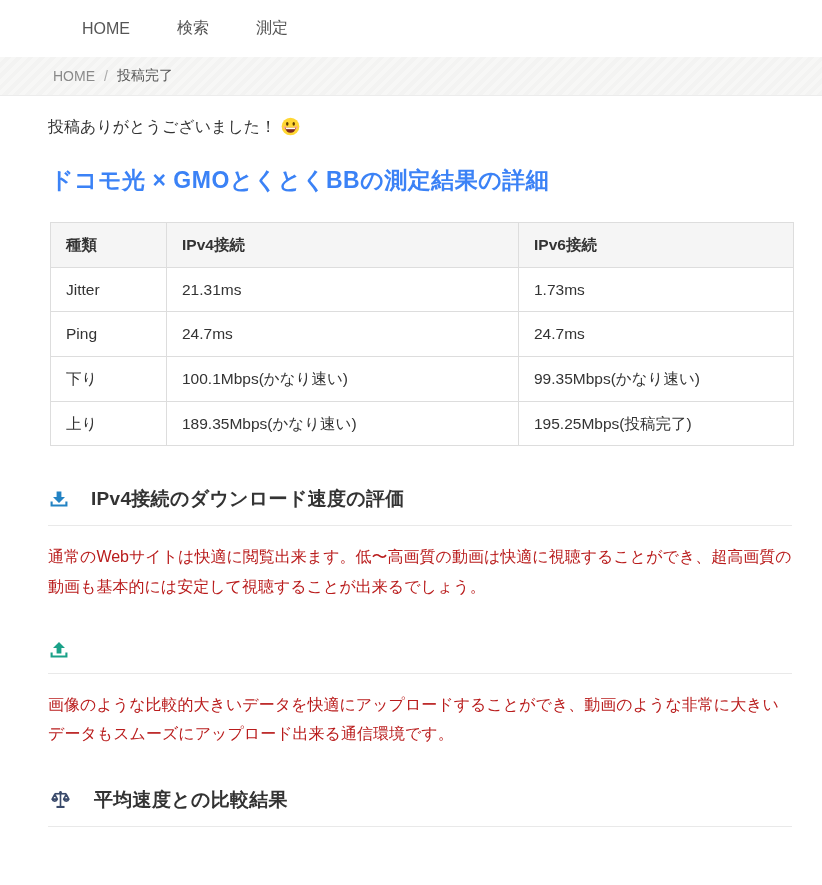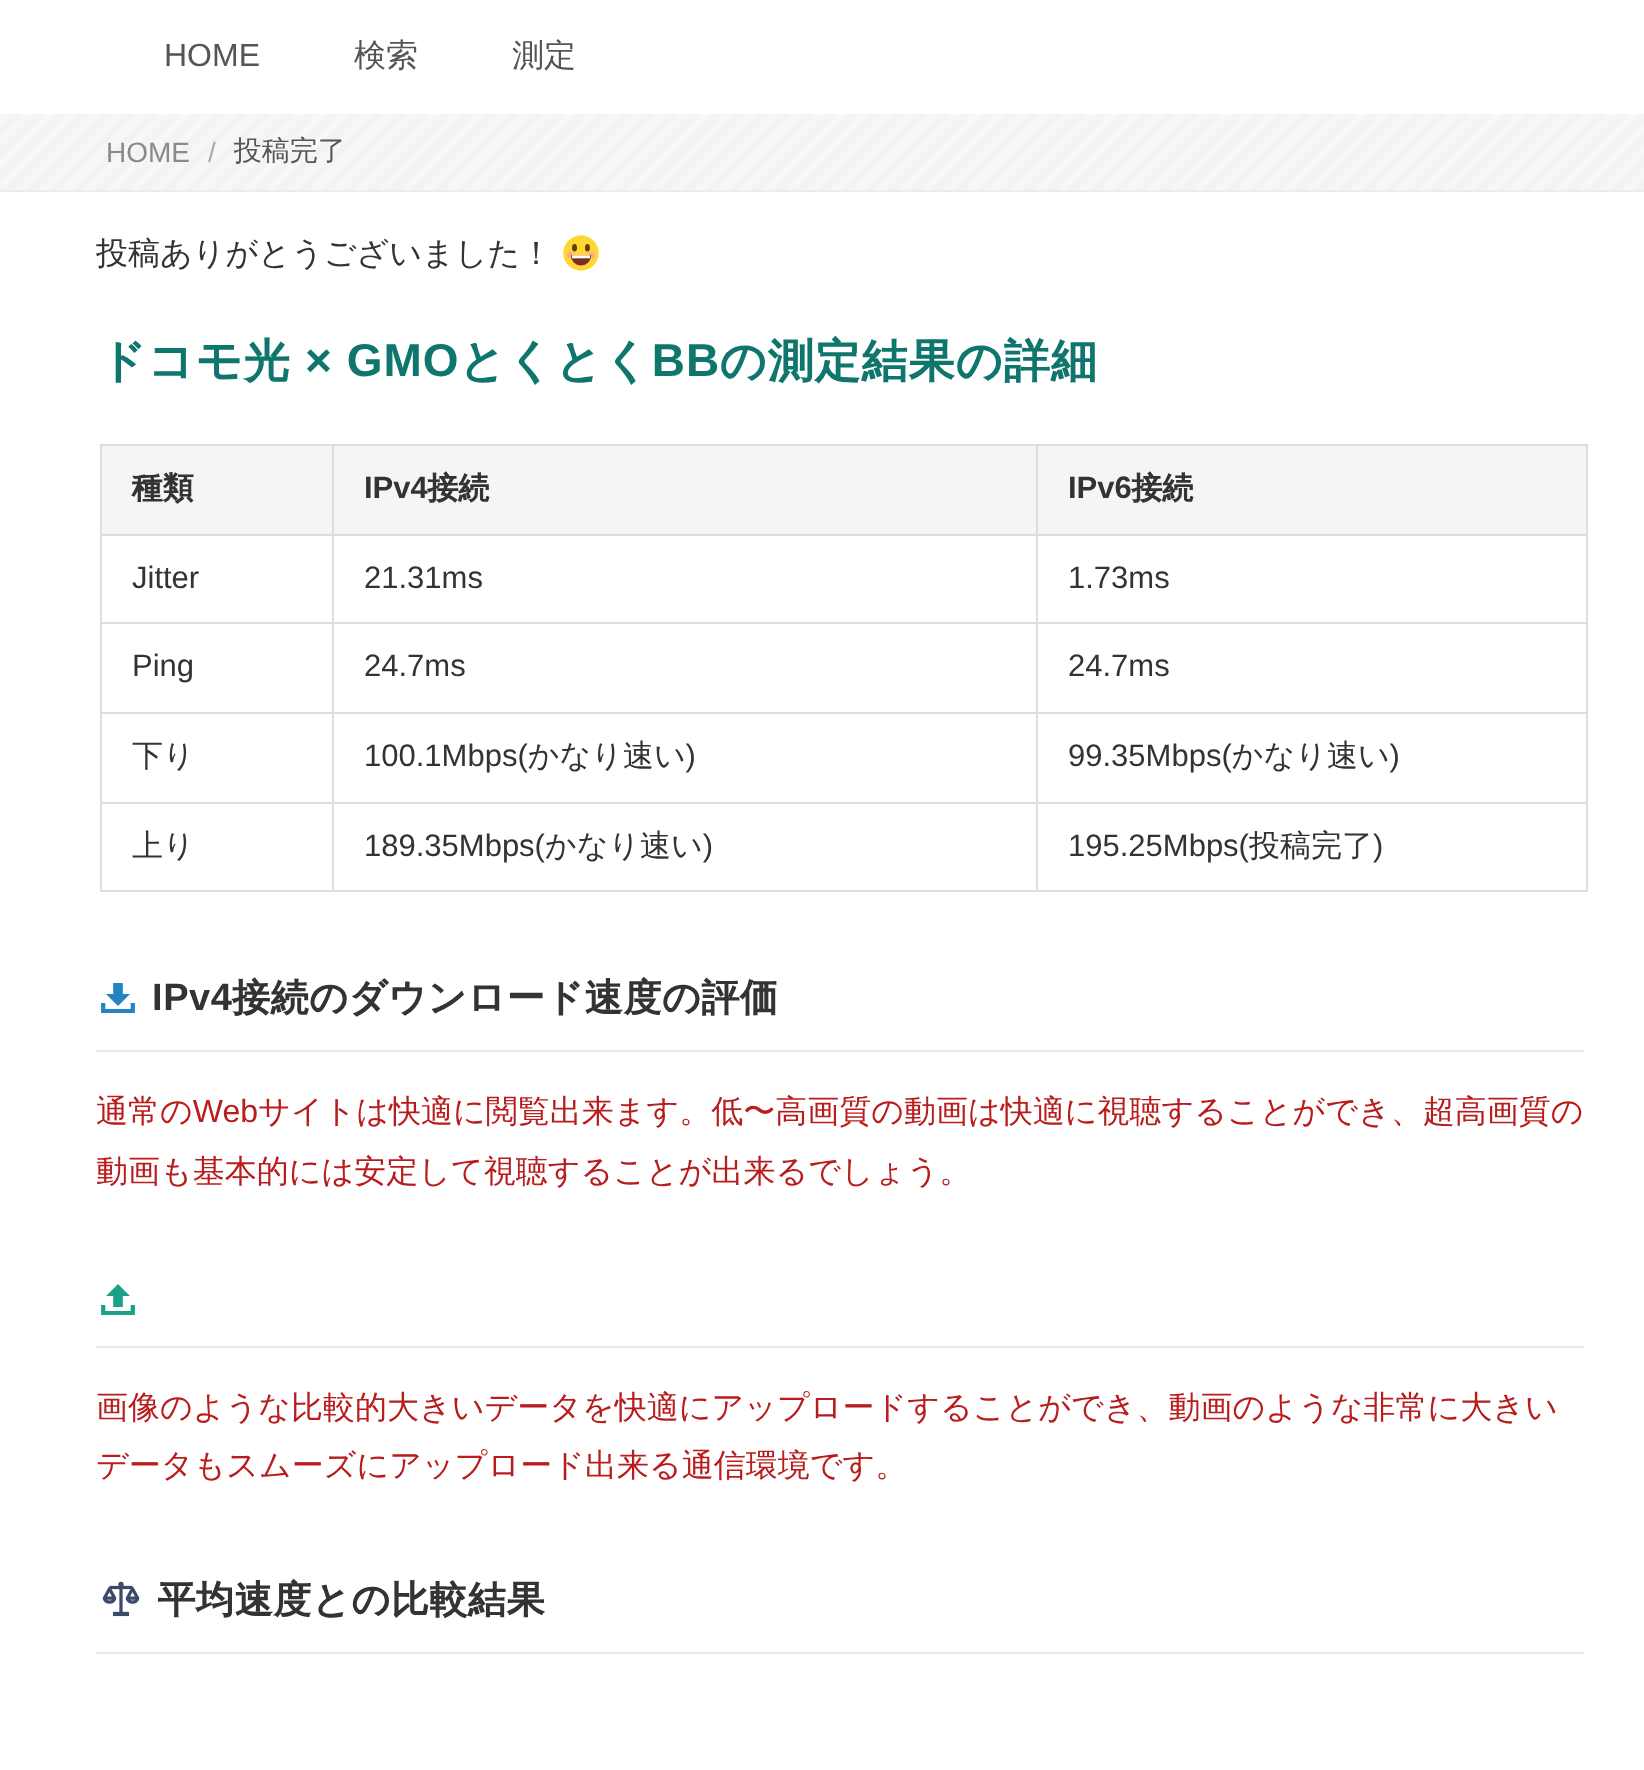--- a/index.html
+++ b/index.html
@@ -42,21 +42,21 @@
   .crumb-home { color: #8a8a8a; cursor: pointer; }
   .crumb-sep { color: #aaa; margin: 0 9px; }
   .crumb-current { color: #555; text-align: center; }
 
   
   .content { padding: 21px 30px 0 48px; }
 
   .thanks-line { font-size: 16px; color: #333; display: flex; align-items: flex-start; gap: 5px; }
 
   h1.page-title {
-    font-size: 23px; font-weight: bold; color: #0f766e;
+    font-size: 23px; font-weight: bold; color: #3b82f6;
     margin: 27px 0 26px 2px;
     letter-spacing: .5px;
   }
 
   
   table.results {
     border-collapse: collapse;
     width: 100%;
     margin: 0 0 40px 2px;
     font-size: 15.5px;
@@ -68,21 +68,21 @@
     font-weight: normal;
     color: #333;
     line-height: 1.4;
   }
   .results thead th { background: #f5f5f5; font-weight: bold; }
   .results col.c1 { width: 116px; }
   .results col.c2 { width: 352px; }
 
   
   h2.section-title {
-    display: flex; align-items: center; gap: 7px;
+    display: flex; align-items: center; gap: 22px;
     font-size: 19px; font-weight: bold; color: #333;
     padding: 0 0 13px 1px;
     border-bottom: 1px solid #e9e9e9;
     margin: 38px 0 16px 0;
     letter-spacing: .3px;
   }
   p.section-body {
     font-size: 16px; line-height: 1.85; color: #b91c1c;
     margin-bottom: 8px;
   }

